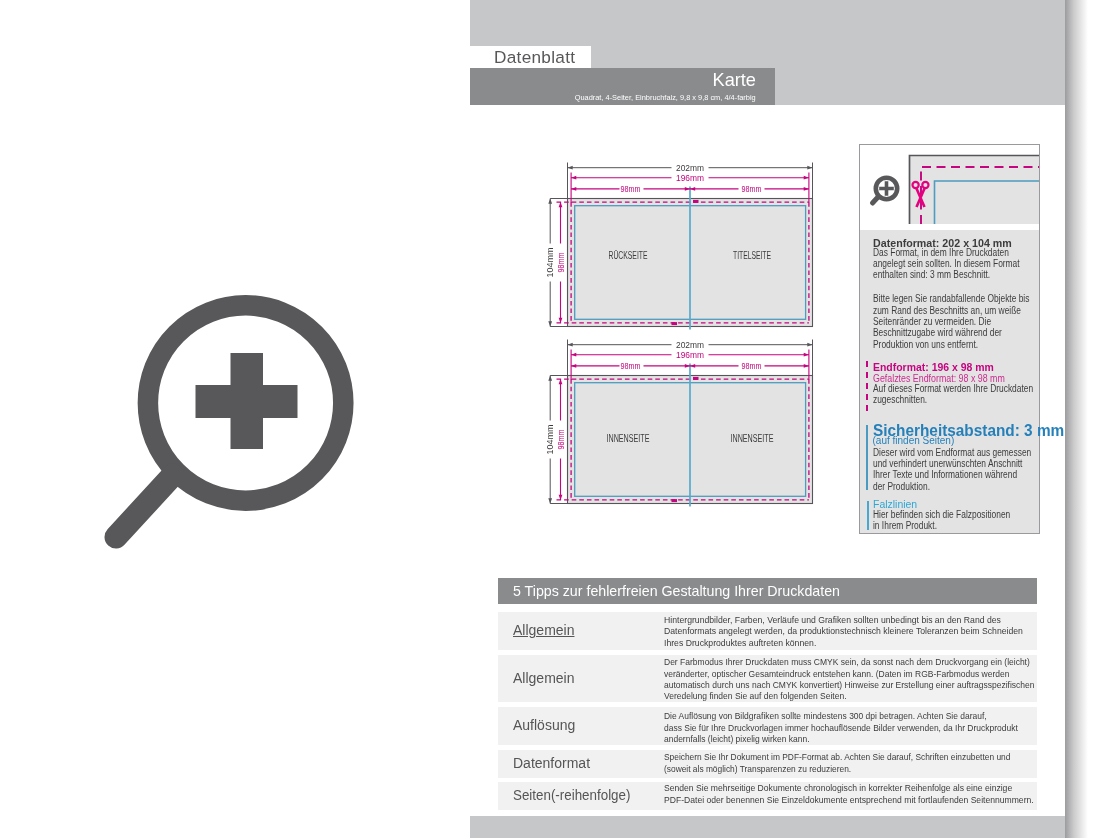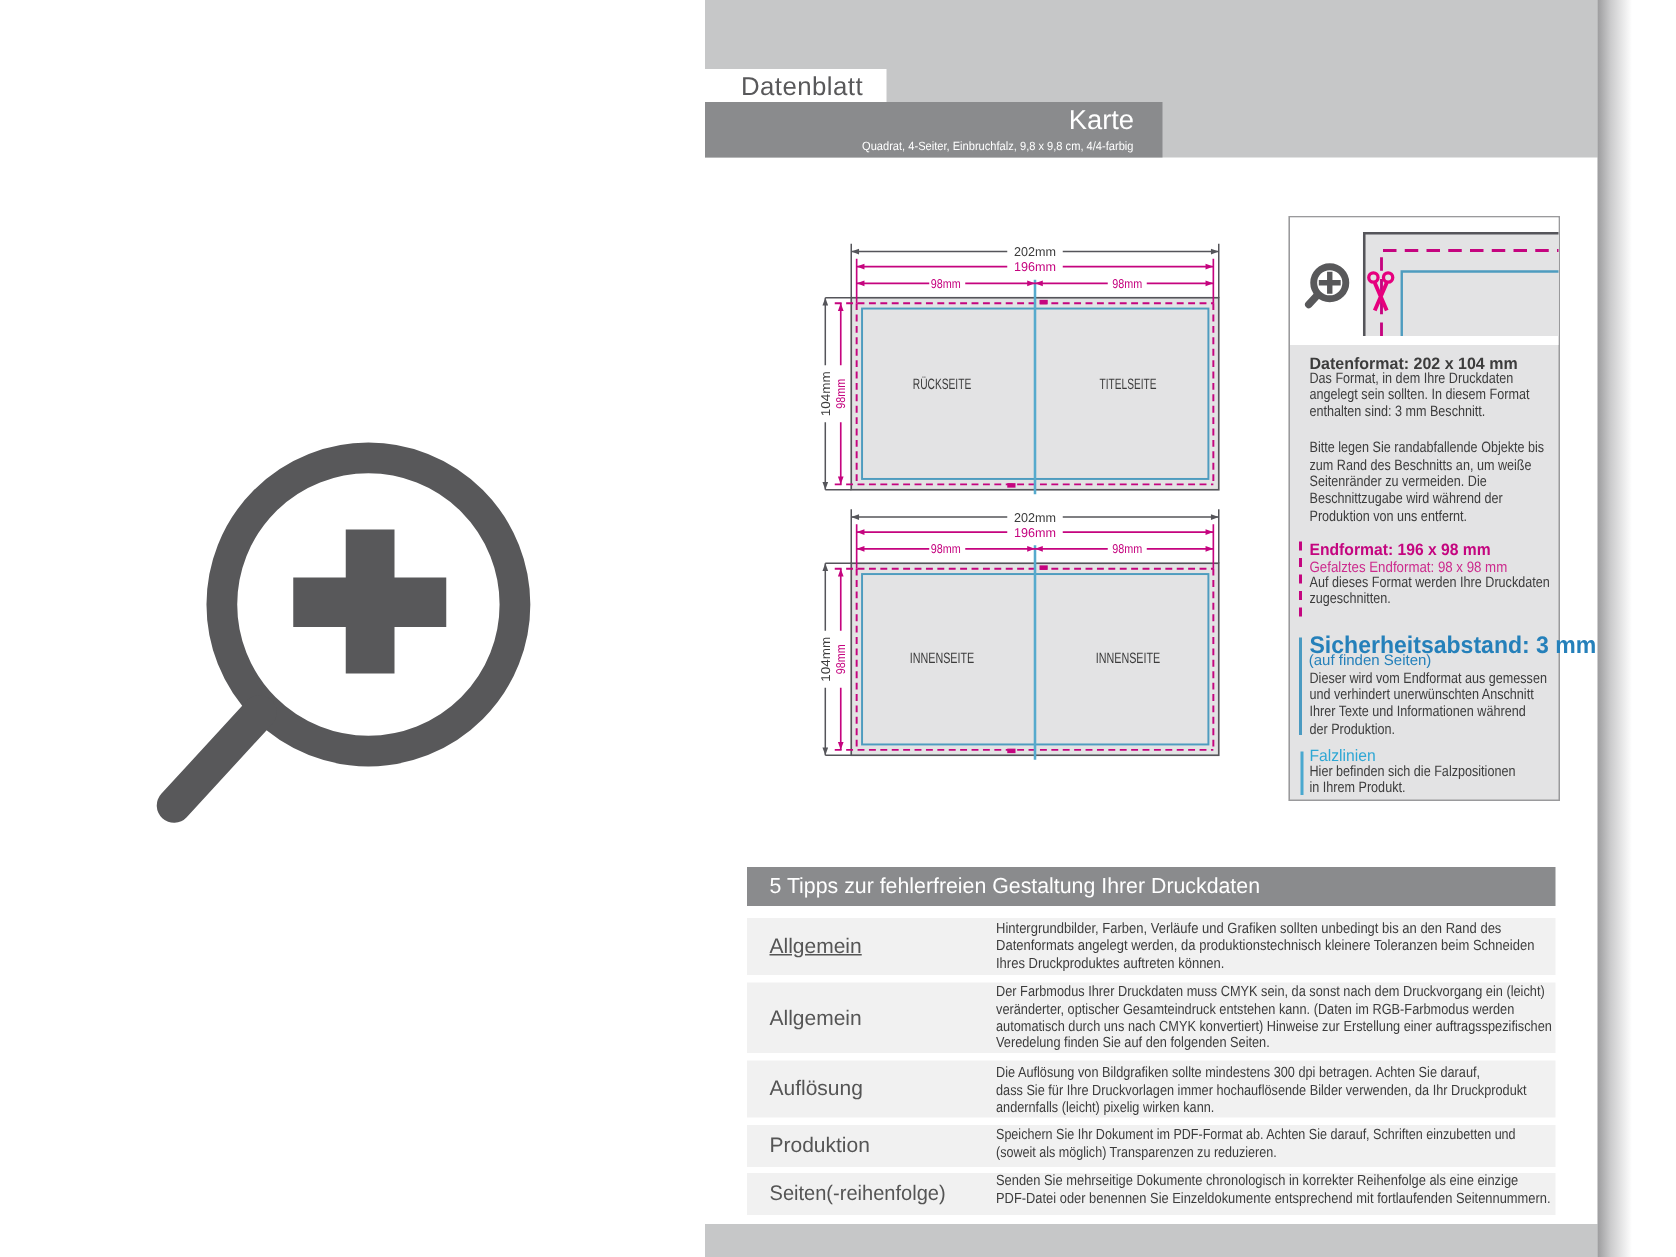--- a/index.html
+++ b/index.html
@@ -160,21 +160,21 @@
 <div class="abs" style="left:664px;top:656.1px;font-size:9.8px;color:#3c3c3c;line-height:11.4px;"><span class="cx" style="transform:scaleX(.868);line-height:11.4px;">Der Farbmodus Ihrer Druckdaten muss CMYK sein, da sonst nach dem Druckvorgang ein (leicht)<br>veränderter, optischer Gesamteindruck entstehen kann. (Daten im RGB-Farbmodus werden<br>automatisch durch uns nach CMYK konvertiert) Hinweise zur Erstellung einer auftragsspezifischen<br>Veredelung finden Sie auf den folgenden Seiten.</span></div>
 
 <div class="abs" style="left:498px;top:707px;width:539px;height:38px;background:#f1f1f1;"></div>
 
 <div class="abs" style="left:513px;top:717px;font-size:14px;color:#555;">Auflösung</div>
 
 <div class="abs" style="left:664px;top:710.4px;font-size:9.8px;color:#3c3c3c;line-height:11.4px;"><span class="cx" style="transform:scaleX(.865);line-height:11.4px;">Die Auflösung von Bildgrafiken sollte mindestens 300 dpi betragen. Achten Sie darauf,<br>dass Sie für Ihre Druckvorlagen immer hochauflösende Bilder verwenden, da Ihr Druckprodukt<br>andernfalls (leicht) pixelig wirken kann.</span></div>
 
 <div class="abs" style="left:498px;top:750px;width:539px;height:28px;background:#f1f1f1;"></div>
 
-<div class="abs" style="left:513px;top:755px;font-size:14px;color:#555;">Produktion</div>
+<div class="abs" style="left:513px;top:755px;font-size:14px;color:#555;">Datenformat</div>
 
 <div class="abs" style="left:664px;top:751.1px;font-size:9.8px;color:#3c3c3c;line-height:11.4px;"><span class="cx" style="transform:scaleX(.855);line-height:11.4px;">Speichern Sie Ihr Dokument im PDF-Format ab. Achten Sie darauf, Schriften einzubetten und<br>(soweit als möglich) Transparenzen zu reduzieren.</span></div>
 
 <div class="abs" style="left:498px;top:782px;width:539px;height:28px;background:#f1f1f1;"></div>
 
 <div class="abs" style="left:513px;top:787px;font-size:14px;color:#555;"><span class="cx" style="transform:scaleX(.955);">Seiten(-reihenfolge)</span></div>
 
 <div class="abs" style="left:664px;top:782.4px;font-size:9.8px;color:#3c3c3c;line-height:11.4px;"><span class="cx" style="transform:scaleX(.877);line-height:11.4px;">Senden Sie mehrseitige Dokumente chronologisch in korrekter Reihenfolge als eine einzige<br>PDF-Datei oder benennen Sie Einzeldokumente entsprechend mit fortlaufenden Seitennummern.</span></div>
 
 </body></html>

